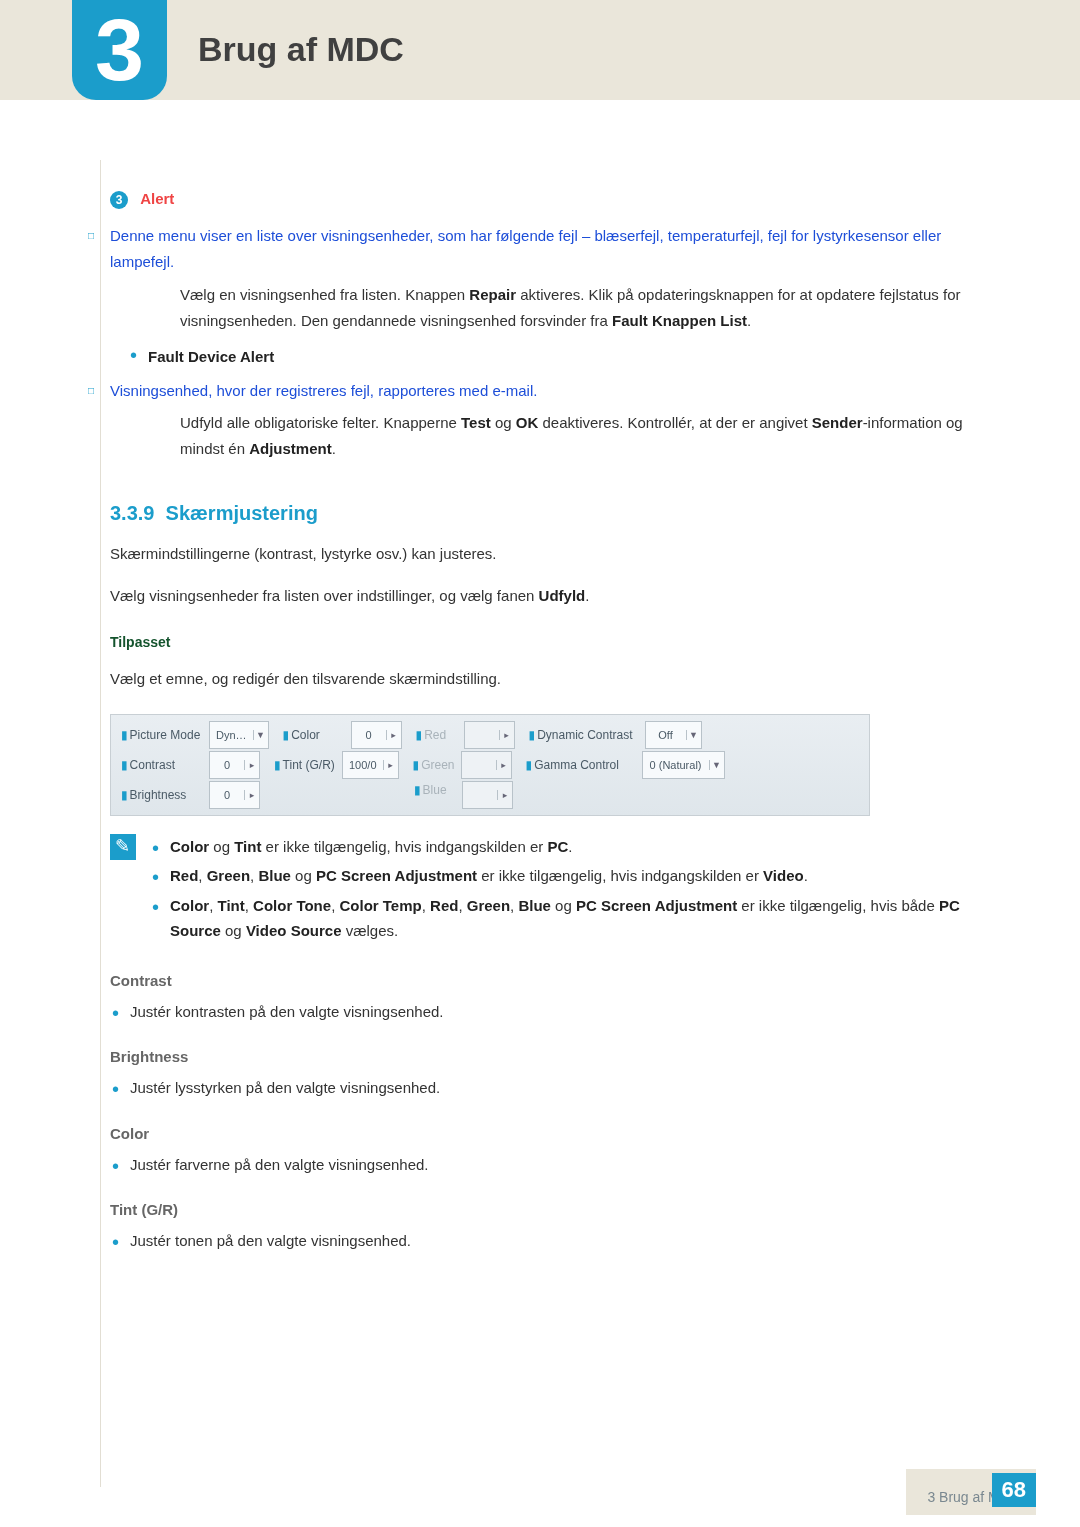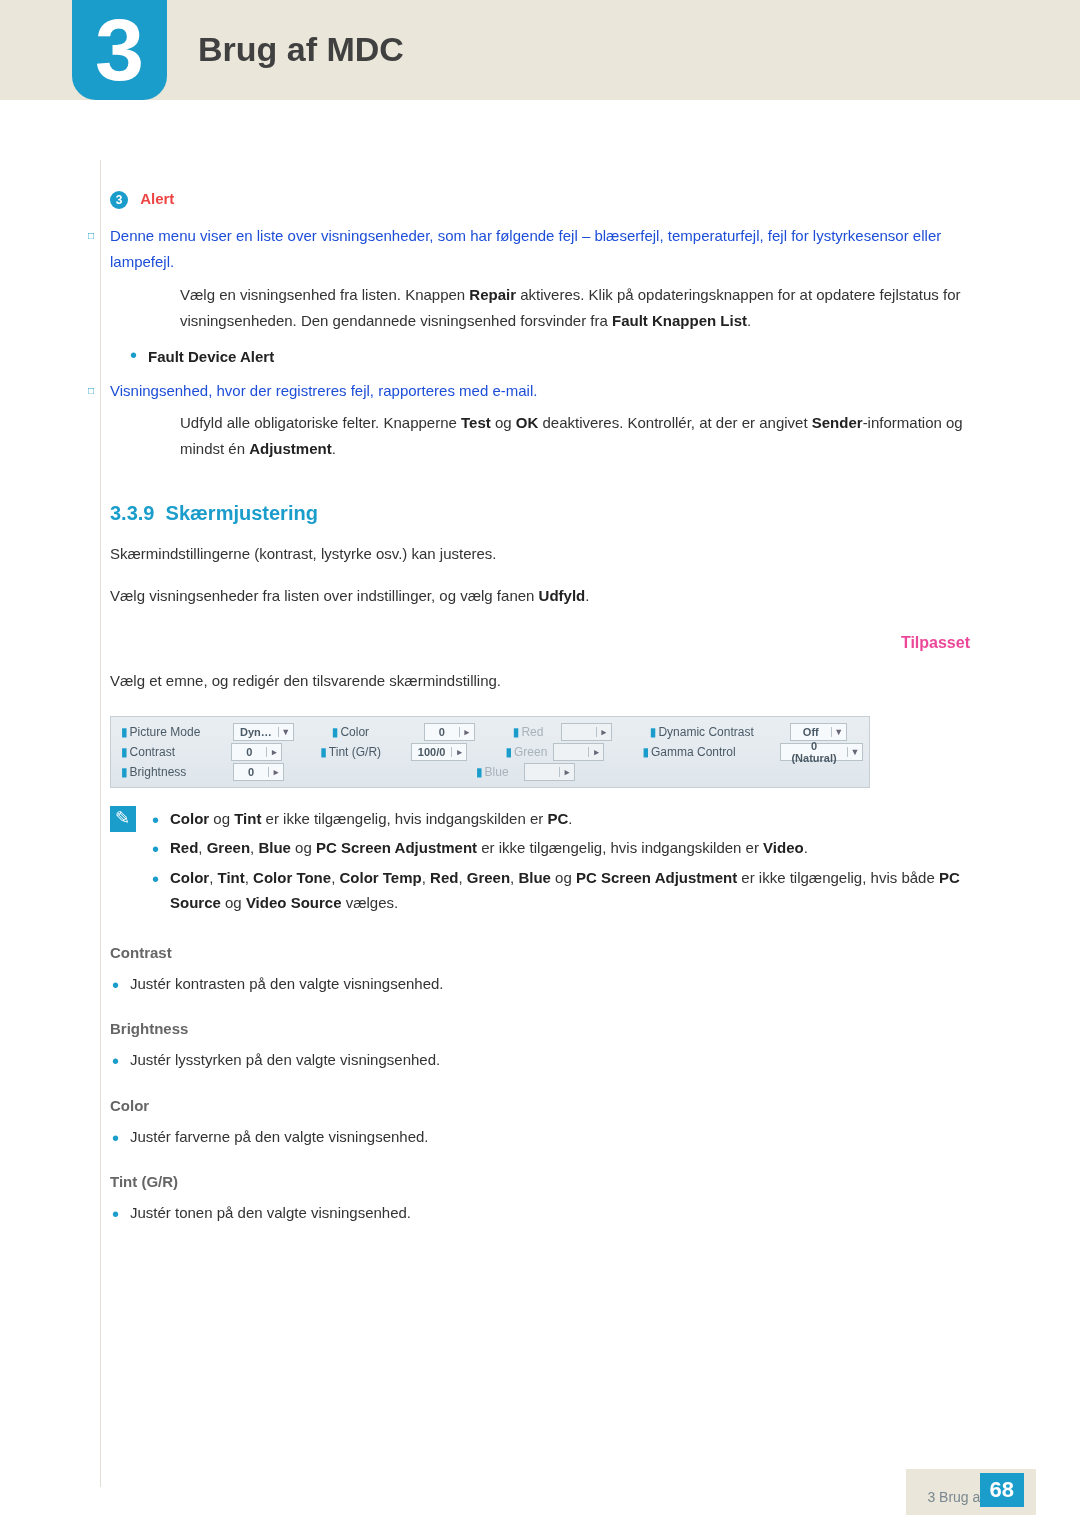--- a/index.html
+++ b/index.html
@@ -105,49 +105,47 @@
   }
   .sec-heading {
     margin-top: 40px;
     color: #1b9dcb;
     font-size: 20px;
     font-weight: 600;
   }
   .body-p { margin-top: 16px; line-height: 1.7; }
   .sub-heading {
     margin-top: 26px;
-    color: #ec4899;
-    font-weight: bold;
-    font-size: 16px;
-    text-align: right;
+    color: #14532d;
+    font-weight: bold;
+    font-size: 14px;
   }
   
   .ui-panel {
     margin-top: 22px;
     border: 1px solid #c8cfd4;
     background: linear-gradient(#e9eef2,#dfe6eb);
     padding: 4px 6px;
     width: 760px;
     font-size: 12px;
     color: #4a5a66;
   }
-  .ui-row { display: flex; align-items: center; margin: 2px 0; gap: 24px; }
+  .ui-row { display: flex; align-items: center; margin: 2px 0; }
   .ui-label {
     padding: 2px 4px;
     white-space: nowrap;
   }
   .ui-label .tick { color:#1b9dcb; margin-right:2px; }
   .ui-field {
     display: inline-flex;
     align-items: center;
     border: 1px solid #b8c2c9;
     background: #f7fafc;
-    height: 18px;
+    height: 28px;
     font-size: 11px;
-    font-weight: bold;
   }
   .ui-field .val { padding: 0 6px; min-width: 34px; text-align:center; }
   .ui-field .dd {
     border-left: 1px solid #b8c2c9;
     width: 15px;
     text-align: center;
     font-size: 9px;
     color:#667;
   }
   .disabled .ui-label { color:#a9b3ba; }
@@ -202,21 +200,21 @@
     position:absolute;
     bottom: 12px;
     right: 44px;
     height: 46px;
     width: 130px;
     background: #eae6da;
   }
   .page-no {
     position:absolute;
     bottom: 20px;
-    right: 56px;
+    right: 44px;
     background: #1b9dcb;
     color:#fff;
     font-size: 22px;
     font-weight: bold;
     padding: 4px 10px;
   }
   b { font-weight: bold; color:#222; }
 </style>
 </head>
 <body>
@@ -308,21 +306,21 @@
           <span class="dd">▼</span>
         </span>
     </div>
     <div class="ui-row">
       <span class="ui-label" style="width:92px"><span class="tick">▮</span><span>Brightness</span></span>
       <span class="ui-field">
           <span class="val">0</span>
           <span class="dd">▸</span>
         </span>
       <span style="width:140px"></span>
-      <span class="disabled" style="display:flex;align-items:flex-end;">
+      <span class="disabled" style="display:flex;align-items:flex-start;margin-left:10px">
         <span class="ui-label" style="width:52px"><span class="tick">▮</span><span>Blue</span></span>
         <span class="ui-field">
             <span class="val">&nbsp;</span>
             <span class="dd">▸</span>
           </span>
       </span>
     </div>
   </div>
 
   <div class="note-block">

